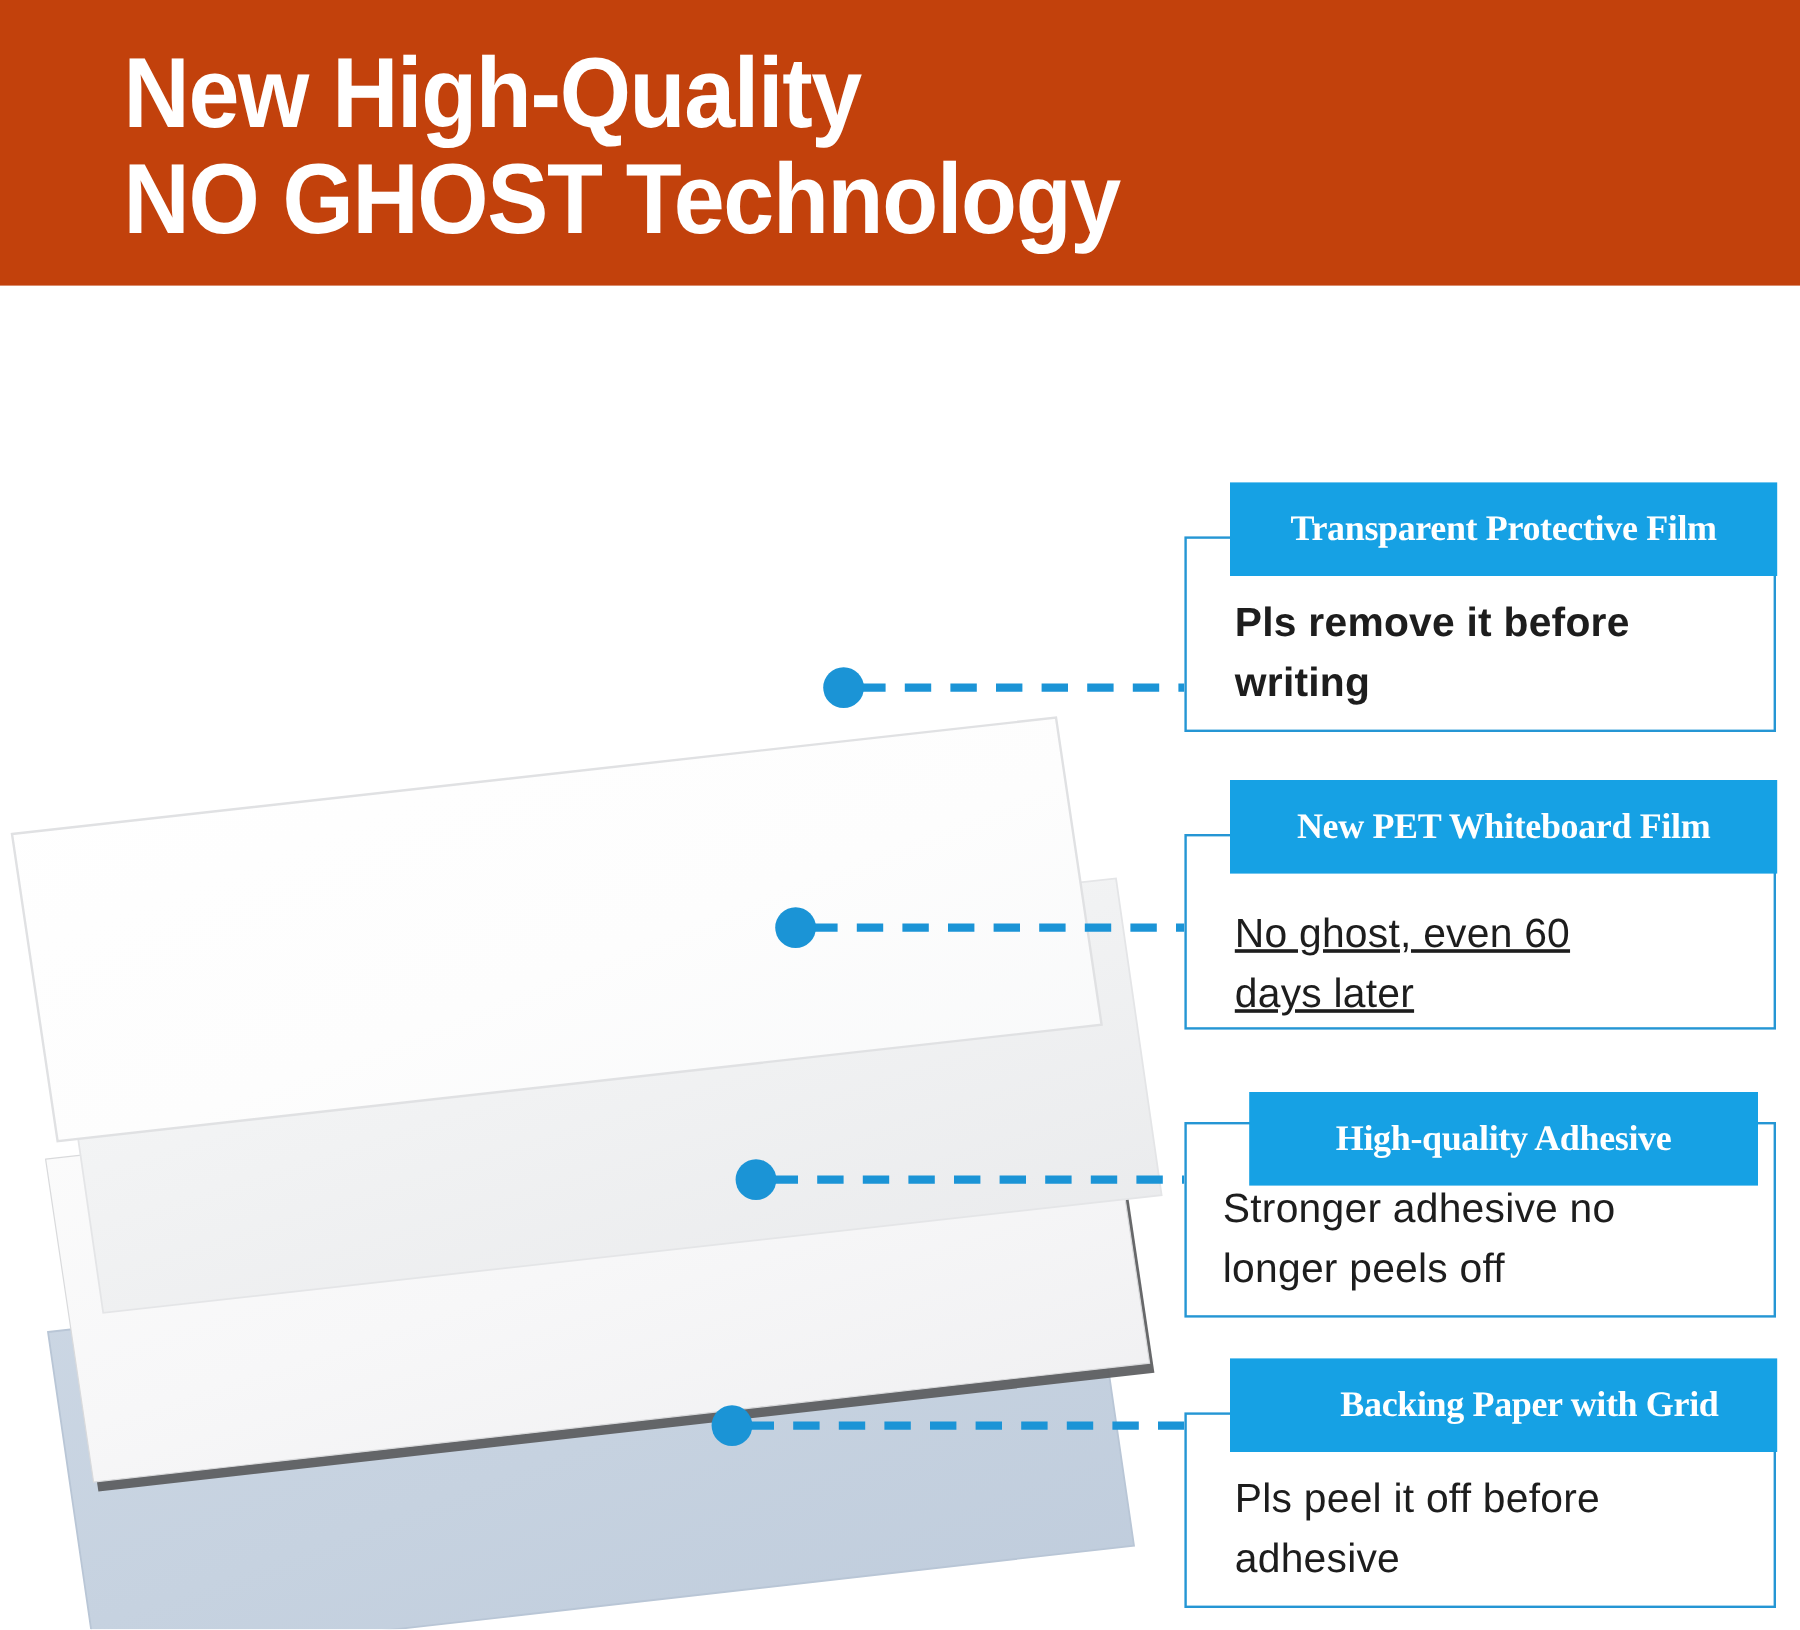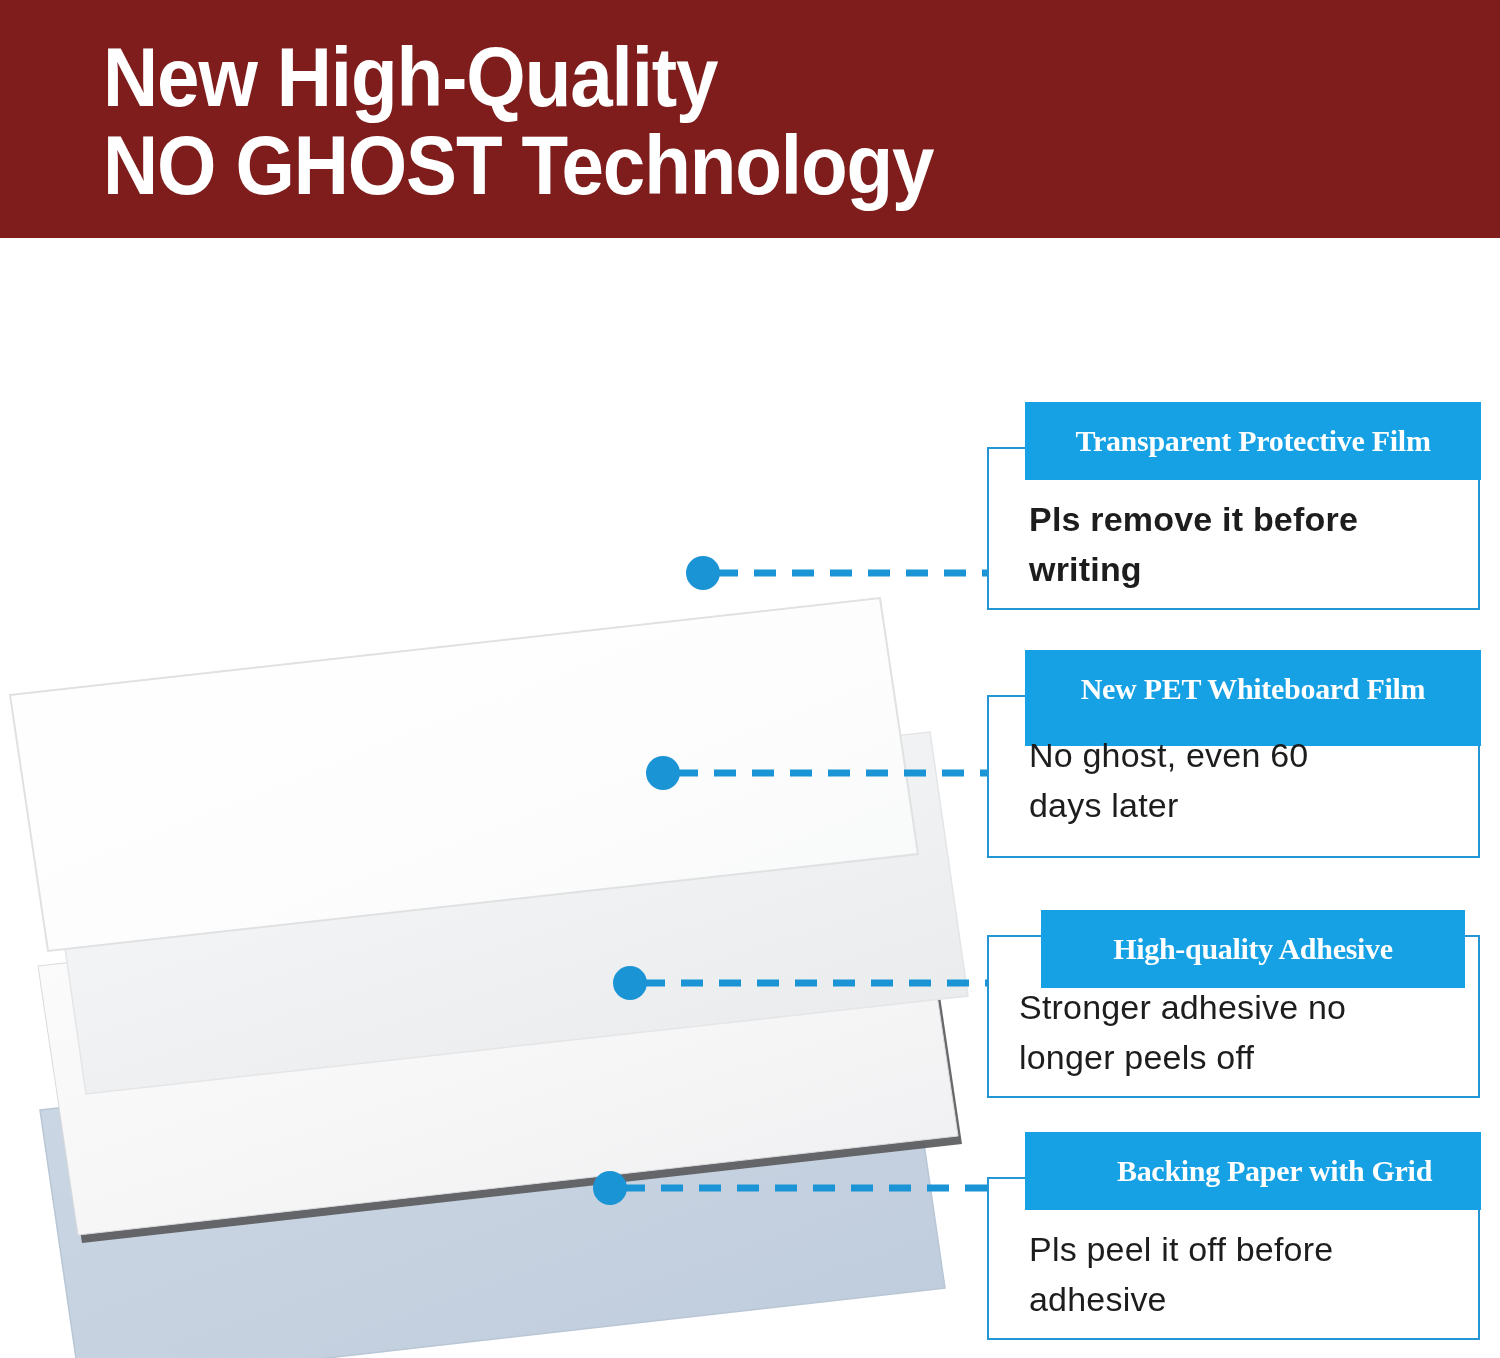--- a/index.html
+++ b/index.html
@@ -19,21 +19,21 @@
     overflow: hidden;
   }
 
   
   #header-banner {
     position: absolute;
     left: 0;
     top: 0;
     width: 1500px;
     height: 238px;
-    background: #7f1d1d;
+    background: #c2410c;
   }
   #header-title {
     position: absolute;
     left: 103px;
     top: 34px;
     width: 1250px;
     color: #ffffff;
     font-family: "Liberation Sans", sans-serif;
     font-weight: bold;
     font-size: 83px;
@@ -108,22 +108,22 @@
   }
 
   
   #callout-1 { left: 987px; top: 402px; }
   #callout-1 .callout-box { top: 45px; height: 163px; }
   #callout-1 .callout-tab { left: 38px; top: 0px; width: 456px; height: 78px; }
   #callout-1 .callout-body { left: 42px; top: 92px; width: 430px; font-weight: bold; }
 
   #callout-2 { left: 987px; top: 650px; }
   #callout-2 .callout-box { top: 45px; height: 163px; }
-  #callout-2 .callout-tab { left: 38px; top: 0px; width: 456px; height: 96px; }
-  #callout-2 .callout-body { left: 42px; top: 80px; width: 430px; }
+  #callout-2 .callout-tab { left: 38px; top: 0px; width: 456px; height: 78px; }
+  #callout-2 .callout-body { left: 42px; top: 103px; width: 430px; text-decoration: underline; }
 
   #callout-3 { left: 987px; top: 890px; }
   #callout-3 .callout-box { top: 45px; height: 163px; }
   #callout-3 .callout-tab { left: 54px; top: 0px; width: 424px; height: 78px; margin-top: 20px; }
   #callout-3 .callout-body { left: 32px; top: 92px; width: 430px; }
 
   #callout-4 { left: 987px; top: 1132px; }
   #callout-4 .callout-box { top: 45px; height: 163px; }
   #callout-4 .callout-tab { left: 38px; top: 0px; width: 456px; height: 78px; padding-left: 43px; }
   #callout-4 .callout-body { left: 42px; top: 92px; width: 430px; }

